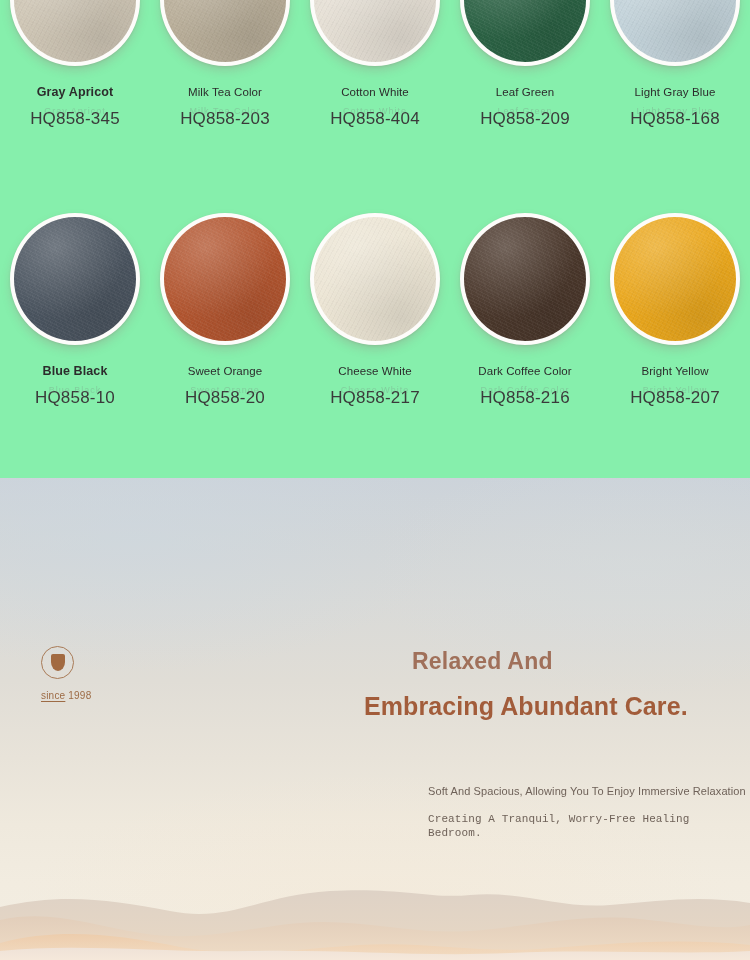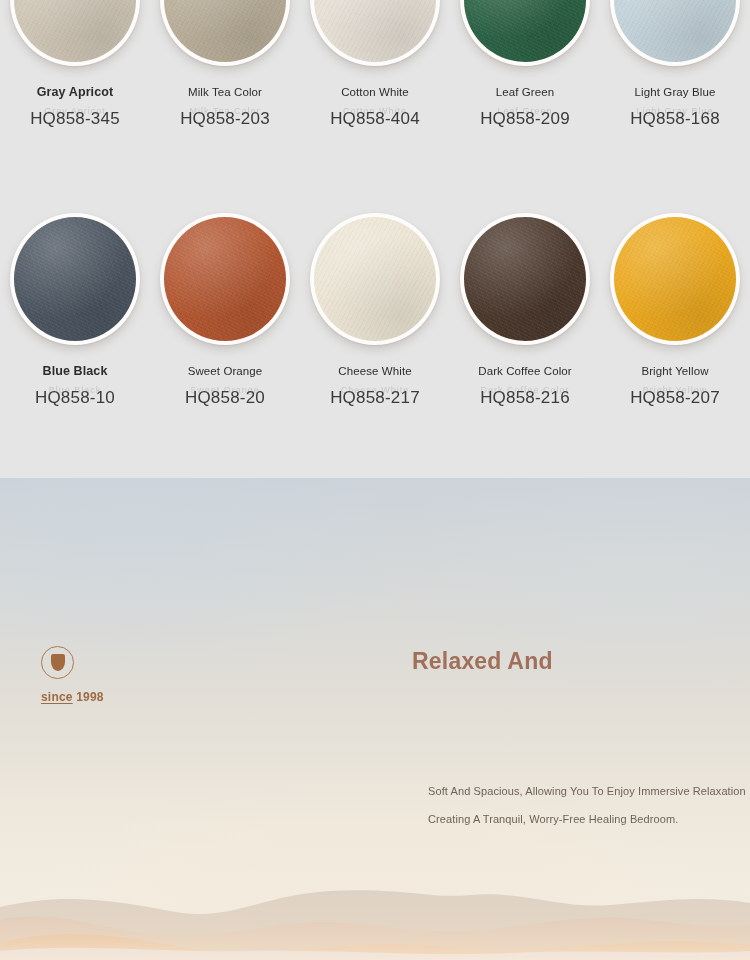--- a/index.html
+++ b/index.html
@@ -7,21 +7,21 @@
   body {
     font-family:"Liberation Sans", sans-serif;
     background:#ffffff;
     overflow:hidden;
     position:relative;
   }
 
   
   .swatch-section {
     position:absolute; left:0; top:0; width:750px; height:478px;
-    background:#e5e5e5;
+    background:#86efac;
   }
   .swatch-row { position:absolute; left:0; width:750px; display:flex; }
   .row-1 { top:-85px; height:230px; }
   .row-2 { top:194px; height:230px; }
 
   .swatch-cell {
     width:150px; position:relative;
     display:flex; flex-direction:column; align-items:center;
   }
   .disc-wrap {
@@ -119,21 +119,21 @@
     display:flex; align-items:center; justify-content:center;
     background:rgba(255,255,255,0.04);
   }
   .shield {
     width:14px; height:17px;
     background:#a26a41;
     border-radius:2px 2px 7px 7px / 2px 2px 9px 9px;
   }
   .since-line {
     margin-top:11px;
-    font-size:12px; font-weight:bold; color:#9d6b45;
+    font-size:10px; font-weight:normal; color:#9d6b45;
     letter-spacing:.2px; white-space:nowrap;
   }
   .since-word { text-decoration:underline; text-underline-offset:2px; }
 
   
   .headline-block { position:absolute; left:412px; top:170px; width:320px; }
   .hl-1 {
     font-size:23px; font-weight:bold; color:#a0705a;
     line-height:26px; letter-spacing:.2px;
   }
@@ -142,21 +142,21 @@
     margin-top:18px; margin-left:-48px;
     font-size:25px; font-weight:bold; color:#a25c3a;
     line-height:28px; letter-spacing:.1px; white-space:nowrap;
   }
   .sub-block { position:absolute; left:416px; top:306px; width:320px;margin-left:12px; }
   .sub-1 {
     font-size:11px; color:#6f6259; line-height:14px; letter-spacing:.1px;
   }
   .sub-2 {
     margin-top:14px;
-    font-size:11px; color:#6f6259; line-height:14px; letter-spacing:.1px;
+    font-size:11px; color:#6f6259; line-height:14px; letter-spacing:.1px;font-family:Liberation Mono, monospace;
   }
 </style>
 </head>
 <body>
 
 <div class="swatch-section">
 
   <div class="swatch-row row-1">
     <div class="swatch-cell">
       <div class="disc-wrap">
@@ -289,19 +289,20 @@
     <div class="badge-circle">
       <div class="shield"></div>
     </div>
     <div class="since-line"><span class="since-word">since</span> <span>1998</span></div>
   </div>
 
   <div class="headline-block">
     <div class="hl-1">
       <span>Relaxed And</span>
     </div>
+    <div class="hl-2">Embracing Abundant Care.</div>
   </div>
 
   <div class="sub-block">
     <div class="sub-1">Soft And Spacious, Allowing You To Enjoy Immersive Relaxation</div>
     <div class="sub-2">Creating A Tranquil, Worry-Free Healing Bedroom.</div>
   </div>
 </div>
 
 </body></html>

